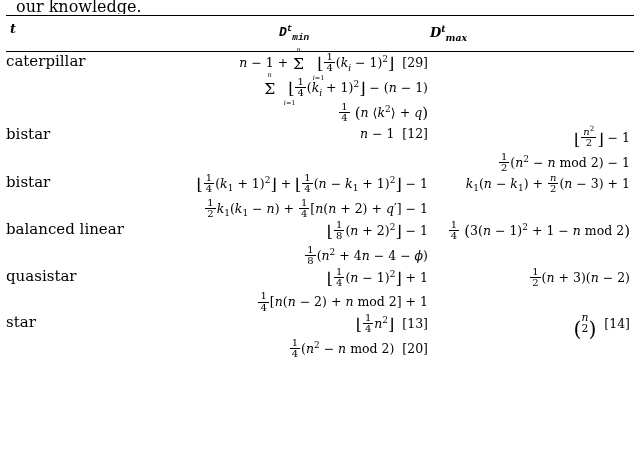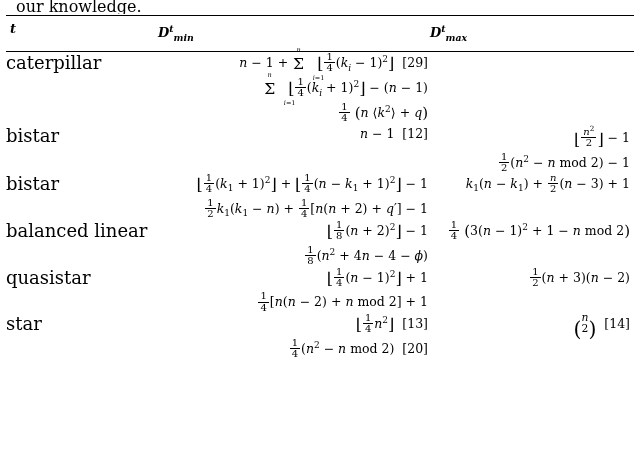--- a/index.html
+++ b/index.html
@@ -50,29 +50,29 @@
   .rule-row td {
     padding: 0;
   }
   .hdr {
     font-family: "DejaVu Serif", serif;
     font-size: 13px;
     height: 26px;
     line-height: 26px;
   }
   .hdr.c-t { text-align: left; padding-left: 4px; }
-  .hdr.c-min { text-align: left; }
+  .hdr.c-min { text-align: center; font-family: Liberation Mono, monospace; }
   .hdr.c-max { text-align: left; padding-right: 4px; }
 
   .col-t   { width: 152px; }
   .col-min { width: 272px; }
   .col-max { width: 204px; }
 
   .rowtype {
-    font-size: 18px;
+    font-size: 15px;
     text-align: left;
     padding-left: 4px;
     padding-top: 6px;
   }
   .cell {
     font-size: 12.5px;
     line-height: 1.42;
     padding-top: 6px;
   }
   .cell.min { text-align: right; padding-right: 2px; }

